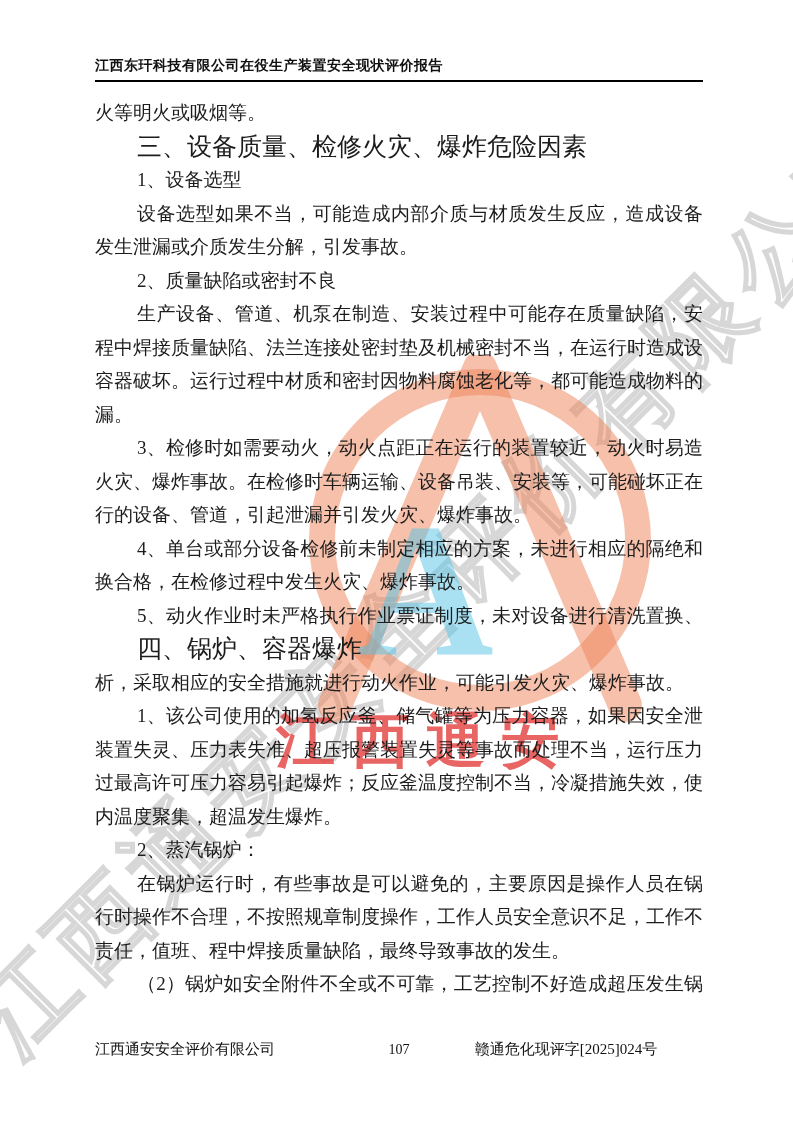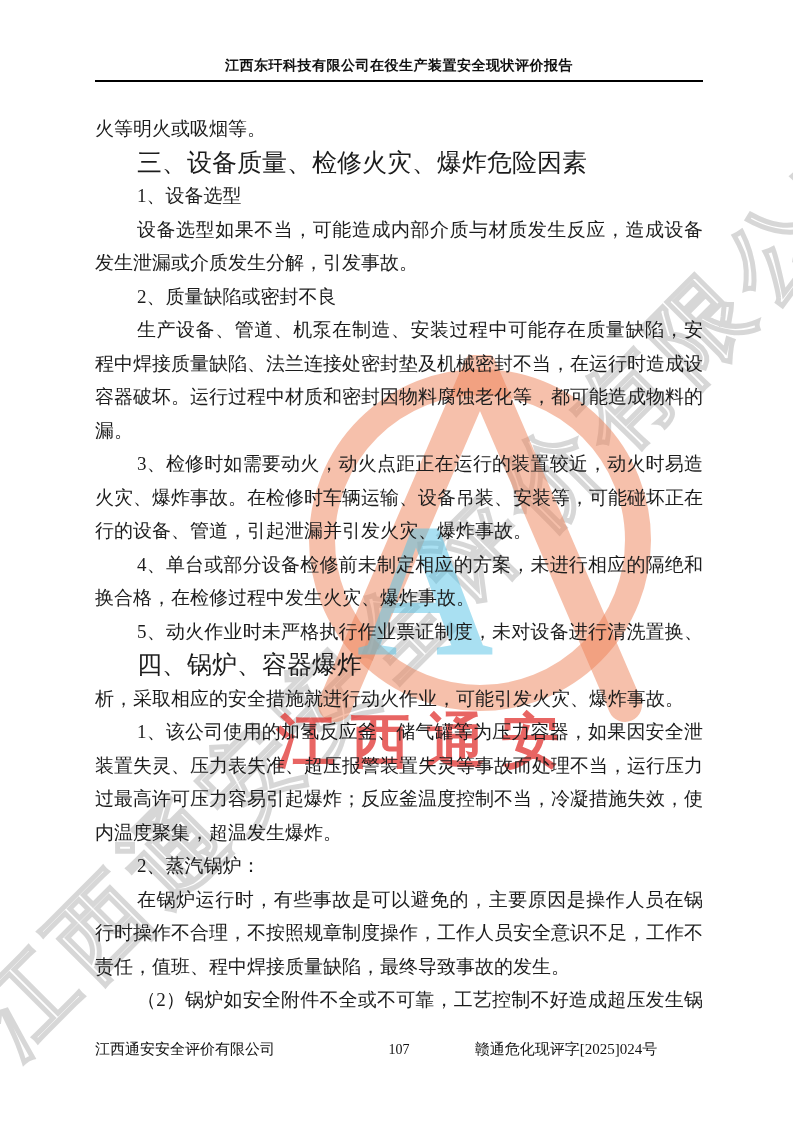--- a/index.html
+++ b/index.html
@@ -8,21 +8,21 @@
     width:793px;height:1122px;
     margin:0 auto;
     background:#ffffff;
     overflow:hidden;
     font-family:"Liberation Serif","DejaVu Serif",serif;
     color:#1c1c1c;
   }
   
   .header{
     position:absolute;left:95px;top:56px;width:608px;
-    text-align:center;
+    text-align:left;
     border-bottom:2px solid #000;
     padding-bottom:5px;
   }
   .header-title{
     font-size:14px;font-weight:bold;letter-spacing:.5px;color:#111;
   }
   
   .wm-diagonal{
     position:absolute;left:-258px;top:522px;width:1400px;height:130px;
     line-height:130px;text-align:center;
@@ -37,21 +37,21 @@
     position:absolute;left:285px;top:355px;width:390px;height:400px;
     pointer-events:none;
   }
   .wm-stamp{
     position:absolute;left:276px;top:712px;
     font-size:59px;font-weight:bold;letter-spacing:16px;line-height:1;
     opacity:.78;pointer-events:none;white-space:nowrap;
   }
   
   .body-text{
-    position:absolute;left:95px;top:112px;width:608px;
+    position:absolute;left:95px;top:96px;width:608px;
     font-size:19px;
   }
   .ln{
     height:33.5px;line-height:33.5px;white-space:nowrap;
   }
   .ln.just{
     white-space:normal;
     text-align:justify;
     text-align-last:justify;
     overflow:hidden;

